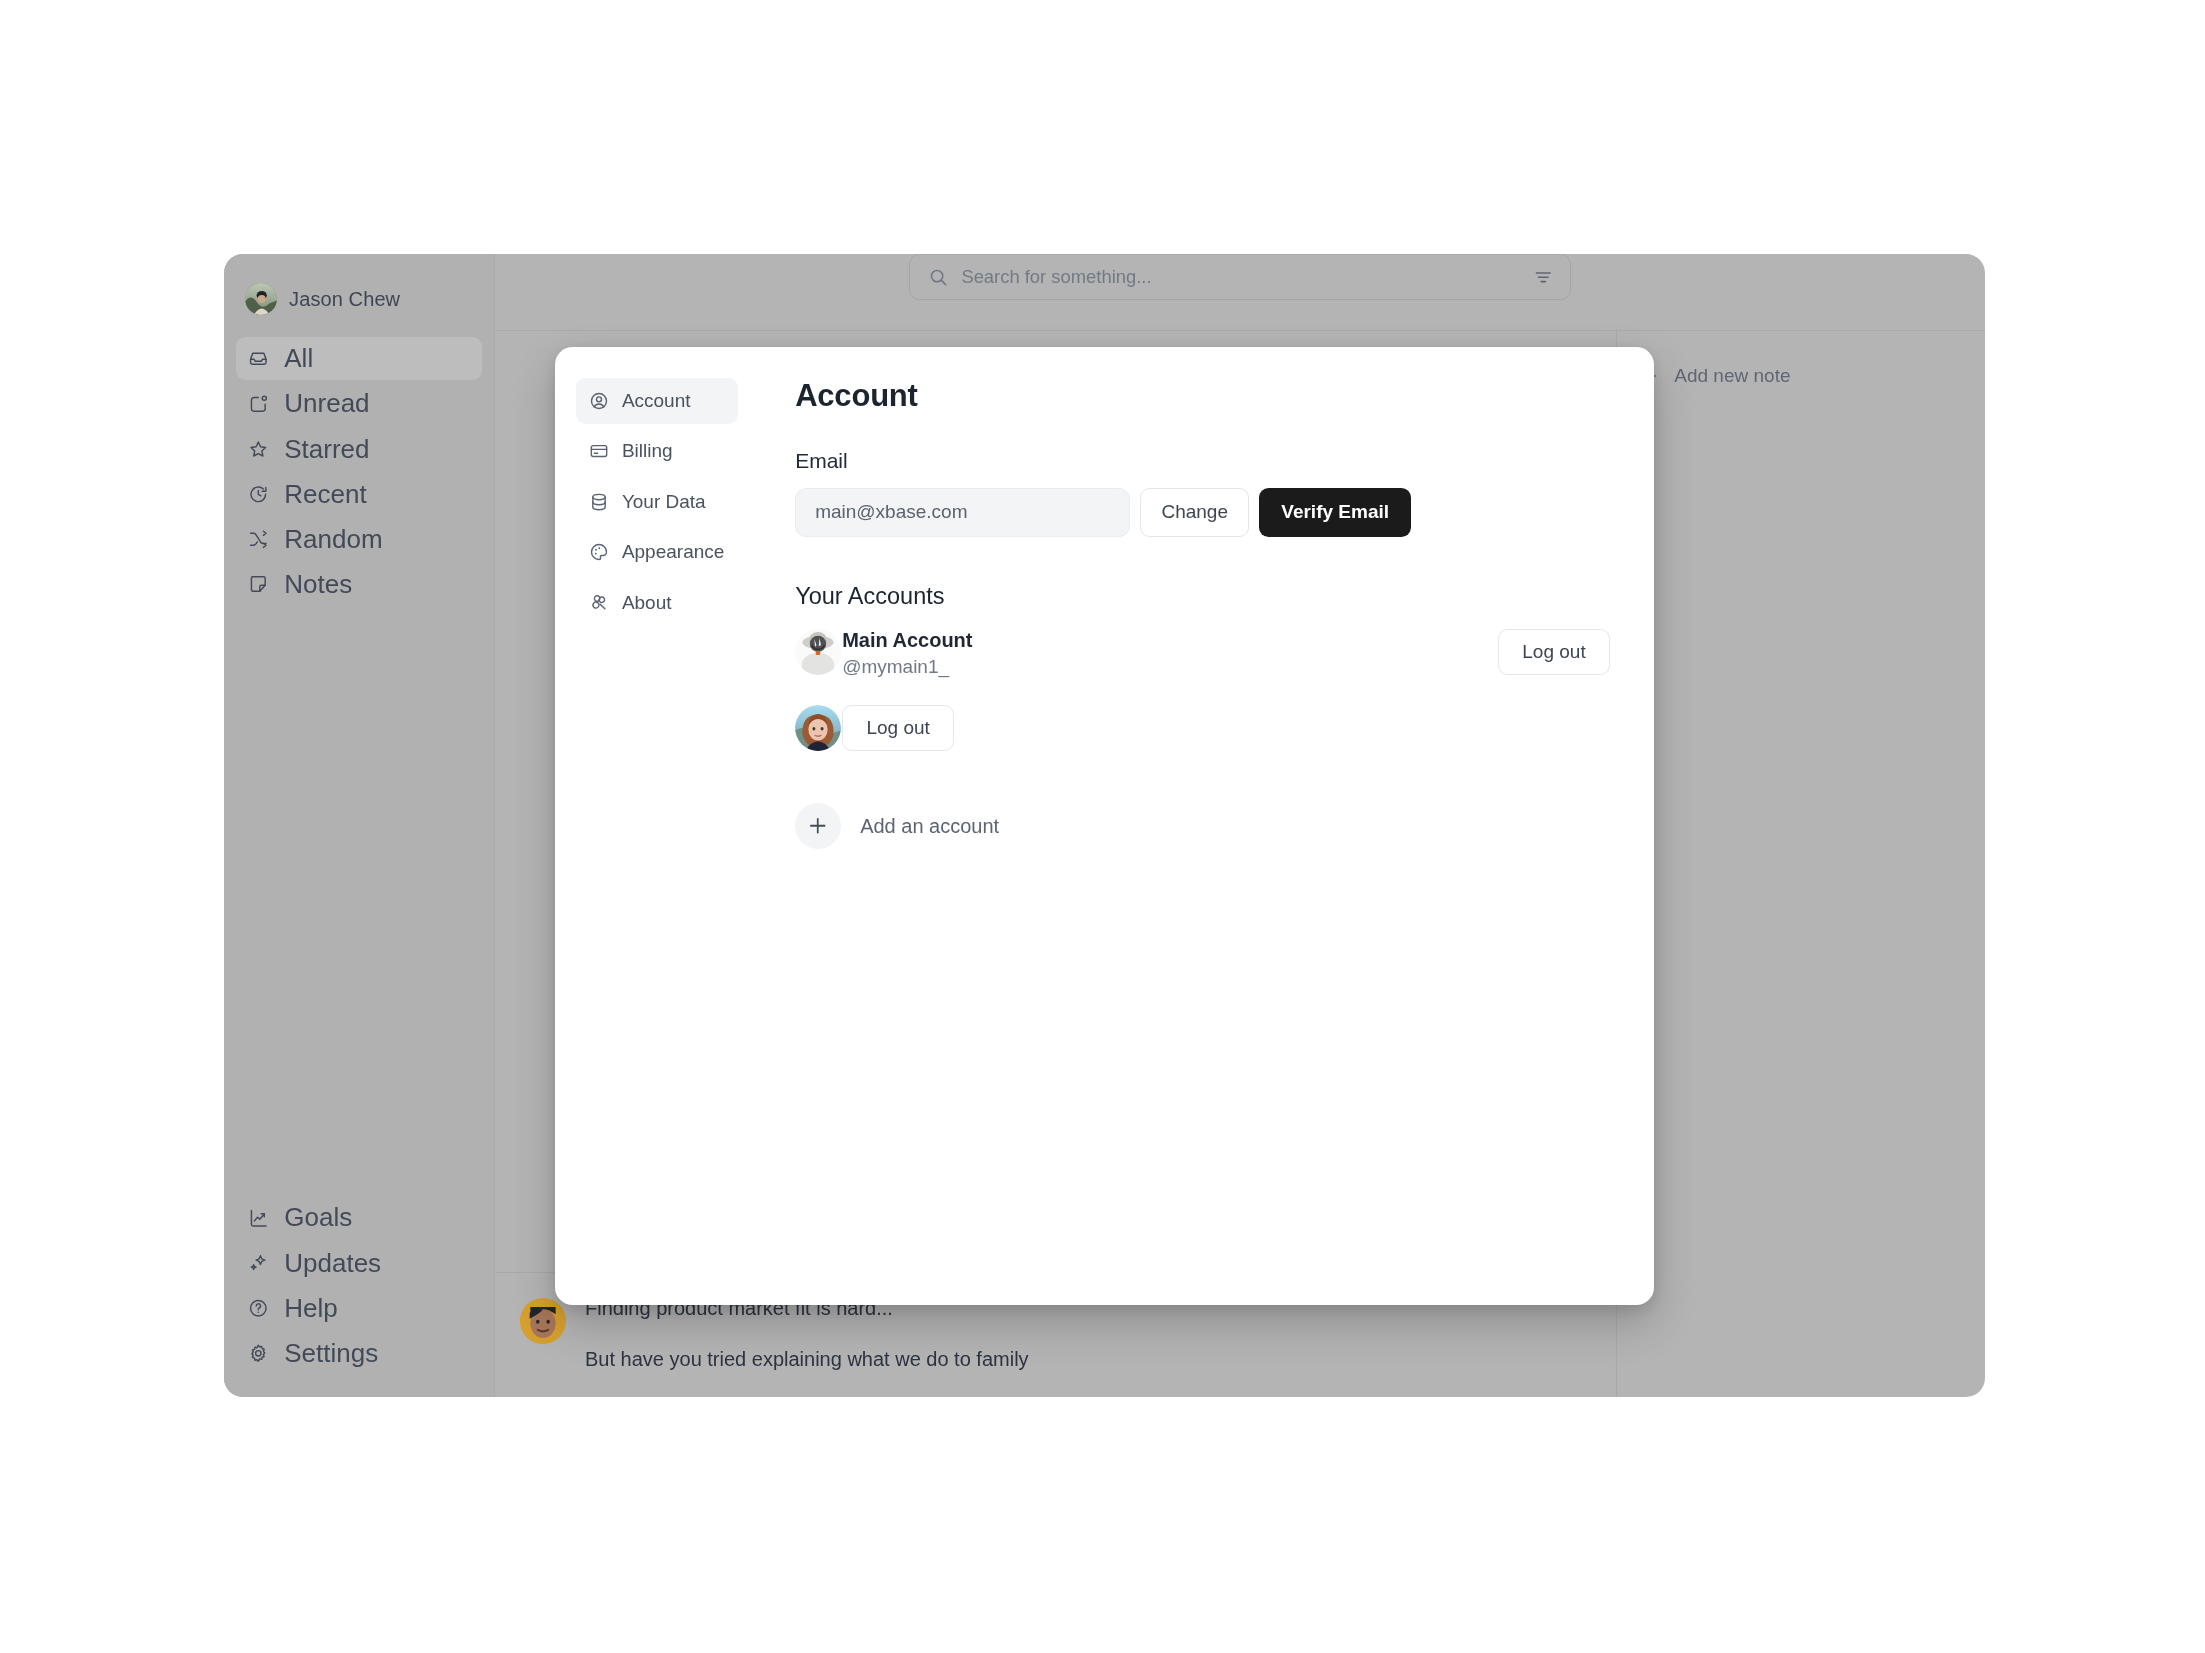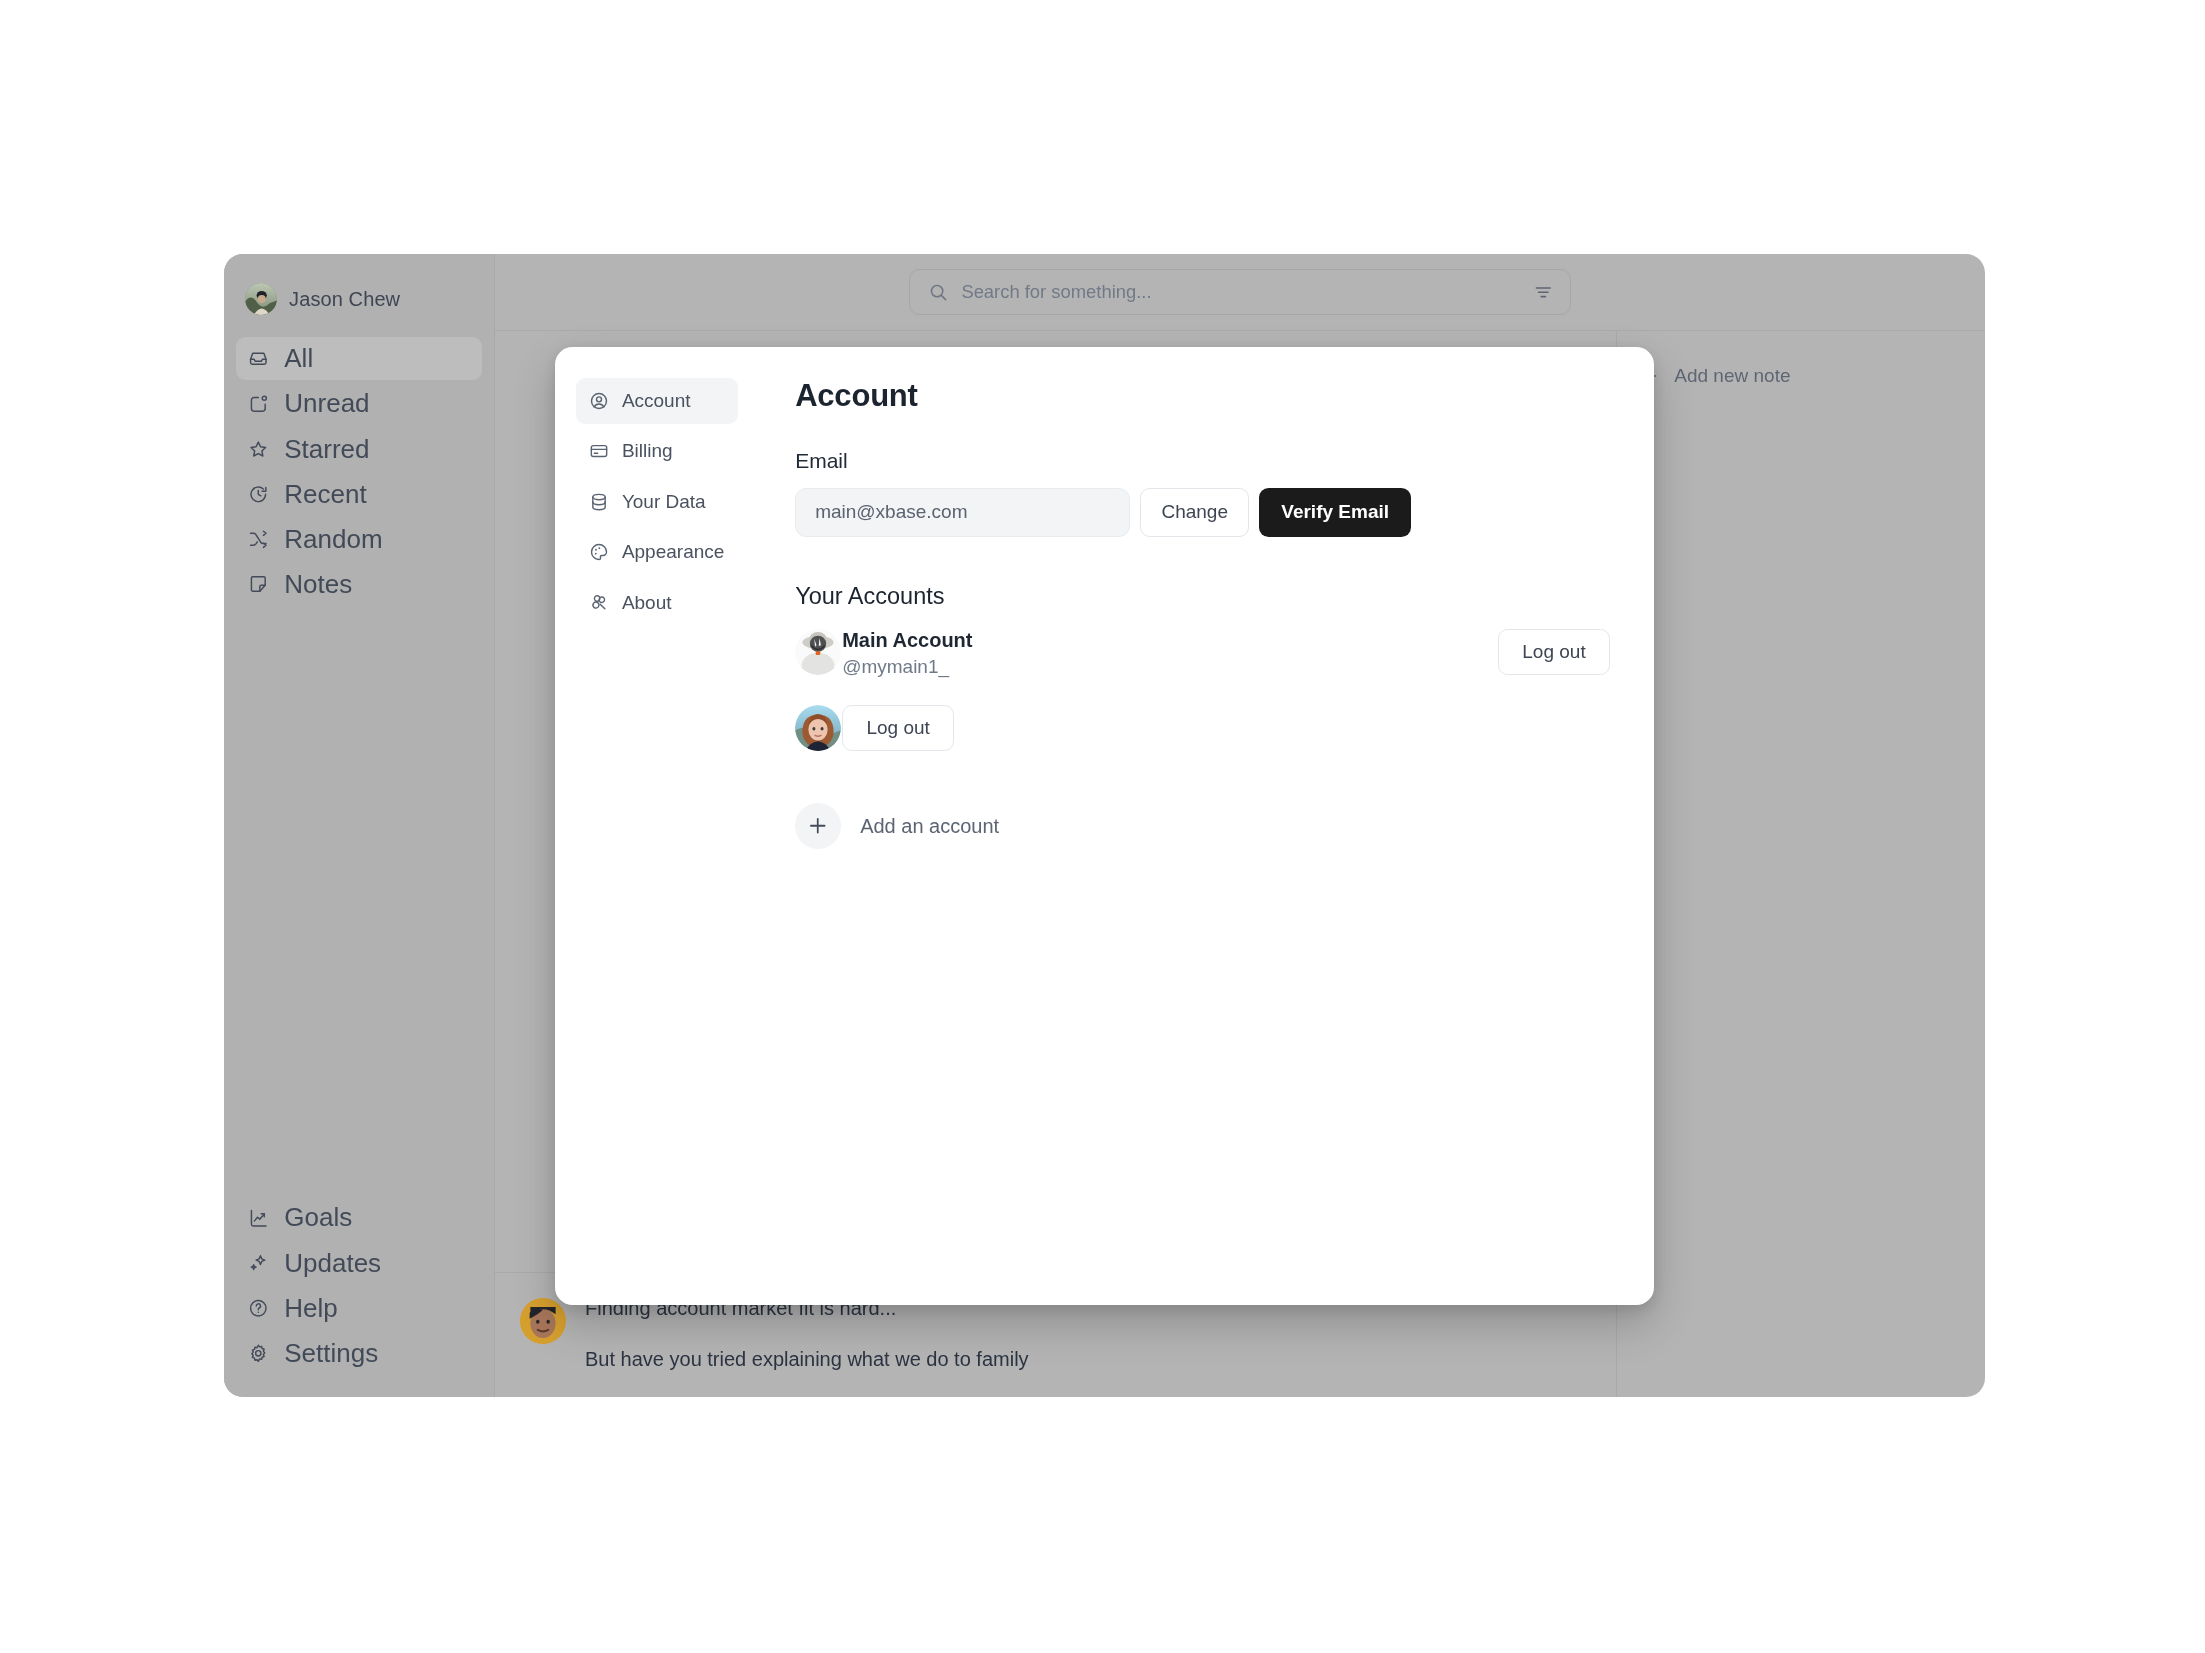--- a/index.html
+++ b/index.html
@@ -64,21 +64,21 @@
   .sidebar-spacer { flex: 1 1 auto; }
   .nav-list.bottom { gap: 2.2px; margin-bottom: 1.5px; }
 
   
   .main-col { flex: 1 1 auto; display: flex; flex-direction: column; min-width: 0; }
 
   .topbar {
     height: 77px;
     flex: 0 0 77px;
     border-bottom: 1.5px solid #aaaaaa;
-    display: flex; align-items: center; justify-content: center;
+    display: flex; justify-content: center;
     position: relative;
   }
   .search-box {
     width: 662px; height: 46px;
     border: 1.5px solid #a6a6a6;
     border-radius: 10.3px;
     display: flex; align-items: center;
     padding: 0 16px 0 17.6px;
     gap: 13.2px;
   }
@@ -407,21 +407,21 @@
                   <ellipse cx="31" cy="34" rx="17" ry="20" fill="#a8765a"></ellipse>
                   <path d="M14 22 q17 -14 34 0 l0 -10 -34 0z" fill="#22252b"></path>
                   <path d="M13 20 q9 -8 18 -4 q-6 6 -18 12z" fill="#22252b"></path>
                   <ellipse cx="24" cy="32" rx="2.4" ry="2.8" fill="#2a2a2a"></ellipse>
                   <ellipse cx="38" cy="32" rx="2.4" ry="2.8" fill="#2a2a2a"></ellipse>
                   <path d="M24 43 q7 4 14 0" stroke="#5c3b2c" stroke-width="3" fill="none" stroke-linecap="round"></path>
                 </g>
               </svg>
             </div>
             <div class="note-lines">
-              <div class="note-line">Finding account market fit is hard...</div>
+              <div class="note-line">Finding product market fit is hard...</div>
               <div class="note-line">But have you tried explaining what we do to family</div>
             </div>
           </div>
         </div>
 
         <div class="right-pane">
           <div class="add-note">
             <span class="plus-icon">
               <svg viewBox="0 0 24 24" fill="none" stroke="currentColor" stroke-width="1.8" stroke-linecap="round">
                 <path d="M12 5v14"></path>

